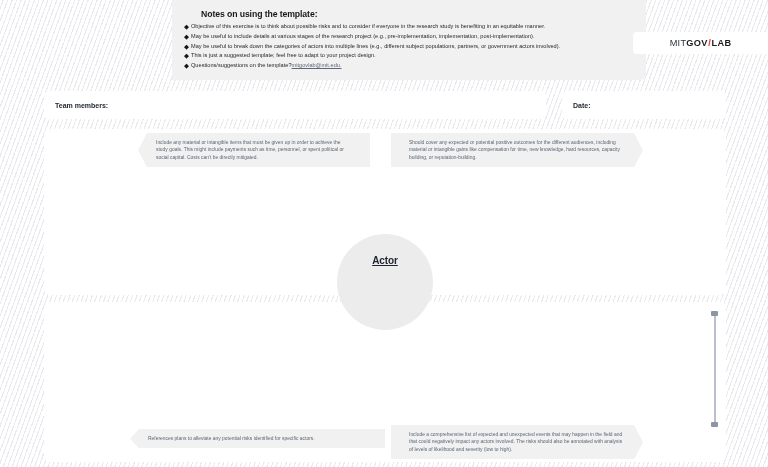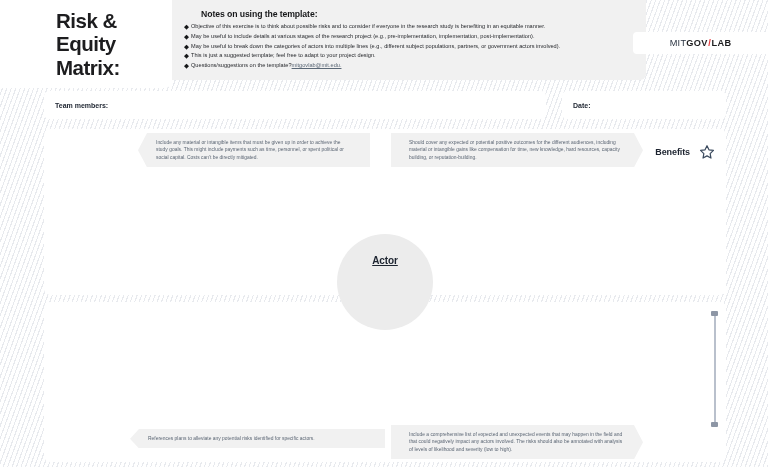--- a/index.html
+++ b/index.html
@@ -255,25 +255,20 @@
     border-radius: 1px;
   }
   .slider-handle.top { top: 1px; }
   .slider-handle.bottom { bottom: 1px; }
 </style>
 </head>
 <body>
 
 <div class="header">
 
-  <div class="title-card">
-    <h1>Risk &amp;
-Equity
-Matrix:</h1>
-  </div>
 
   <div class="notes-card">
     <div class="notes-title">Notes on using the template:</div>
     <ul class="notes-list">
       <li>
         <span class="bullet">◆</span>
         <span>Objective of this exercise is to think about possible risks and to consider if everyone in the research study is benefiting in an equitable manner.</span>
       </li>
       <li>
         <span class="bullet">◆</span>
@@ -309,28 +304,20 @@
 </div>
 
 <div class="date-row">
   <span class="field-label">Date:</span>
   <span class="field-label" style="font-weight:400;padding-left:5px;"></span>
 </div>
 
 <div class="panel panel-top">
 
 
-  <div class="quad-head tr">
-    <span class="quad-label">Benefits</span>
-    <span class="quad-icon">
-      <svg width="18" height="18" viewBox="0 0 24 24" fill="none" stroke="#3b4a5e" stroke-width="1.6" stroke-linejoin="round">
-        <path d="M12 3.6l2.6 5.5 6 .8-4.4 4.2 1.1 6-5.3-2.9-5.3 2.9 1.1-6L3.4 9.9l6-.8z"></path>
-      </svg>
-    </span>
-  </div>
 </div>
 
 <div class="desc left-point desc-costs">Include any material or intangible items that must be given up in order to achieve the study goals. This might include payments such as time, personnel, or spent political or social capital. Costs can't be directly mitigated.</div>
 <div class="desc right-point desc-benefits">Should cover any expected or potential positive outcomes for the different audiences, including material or intangible gains like compensation for time, new knowledge, hard resources, capacity building, or reputation-building.</div>
 
 <div class="panel panel-bottom">
 
 
 </div>
 

